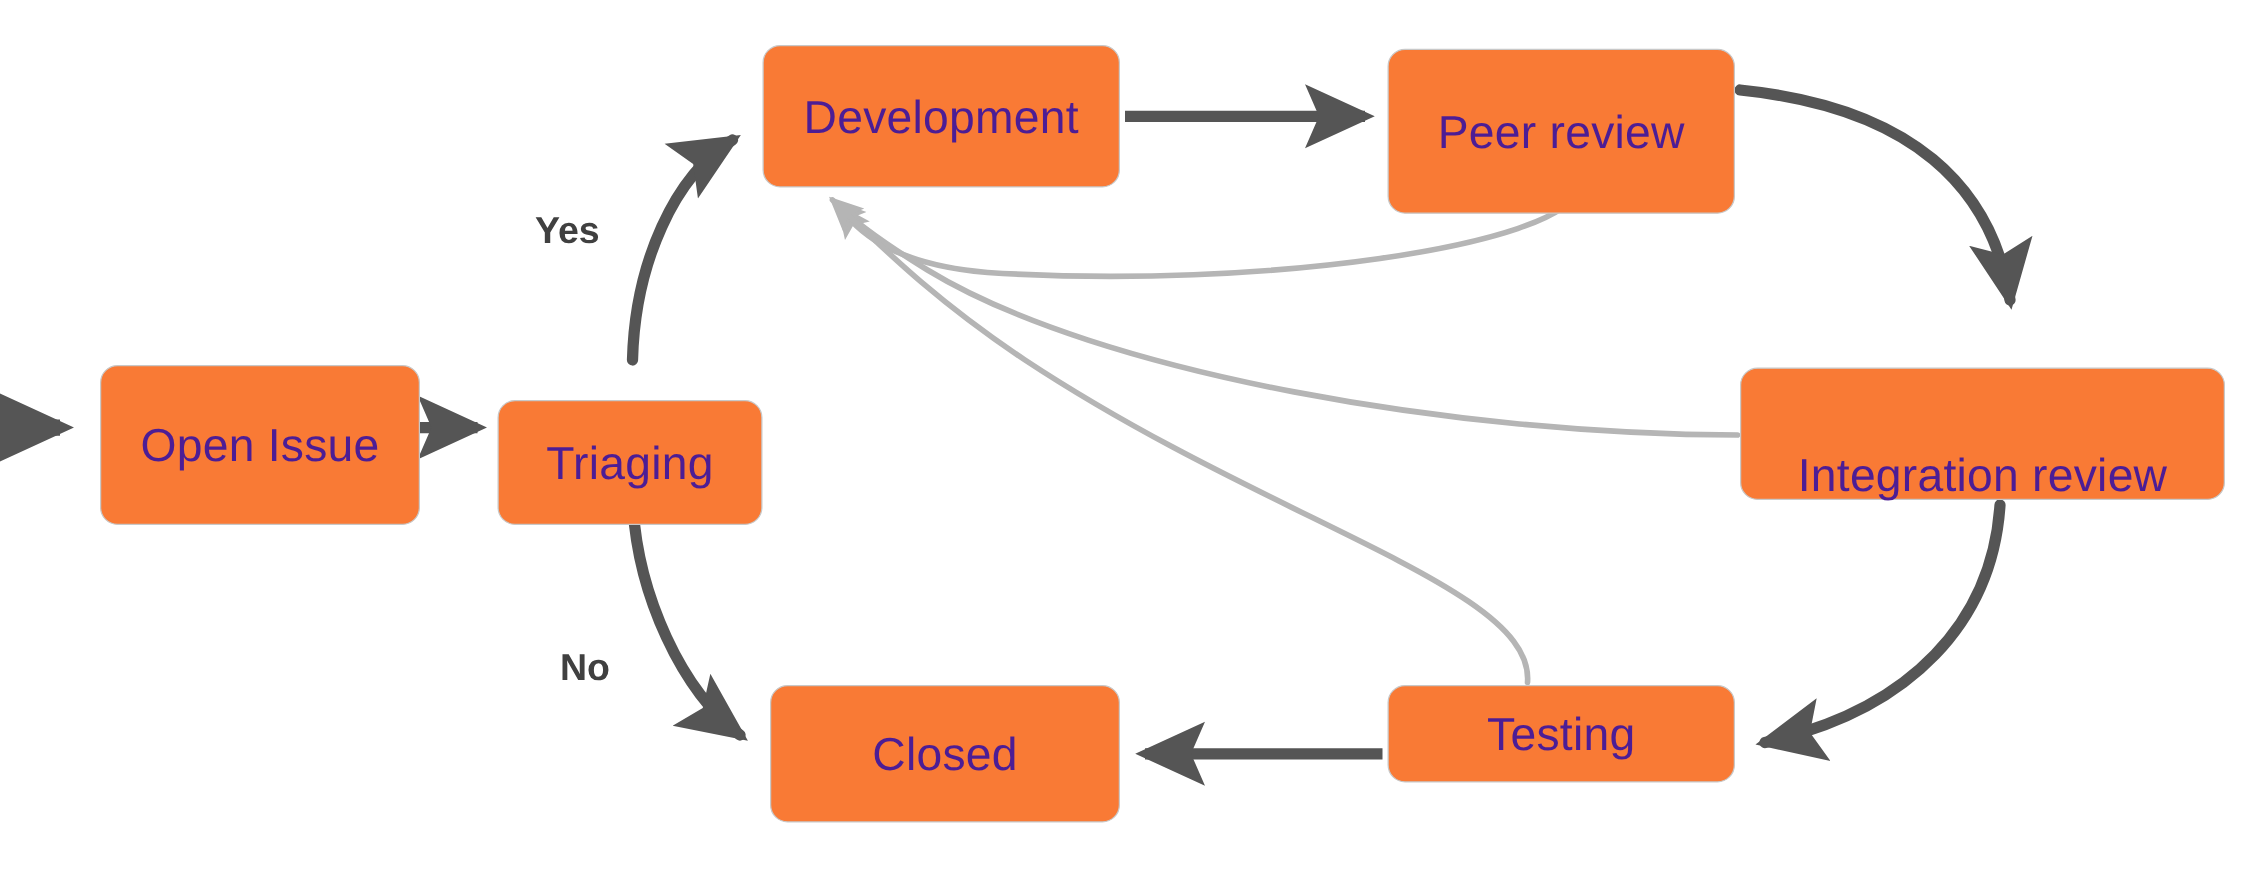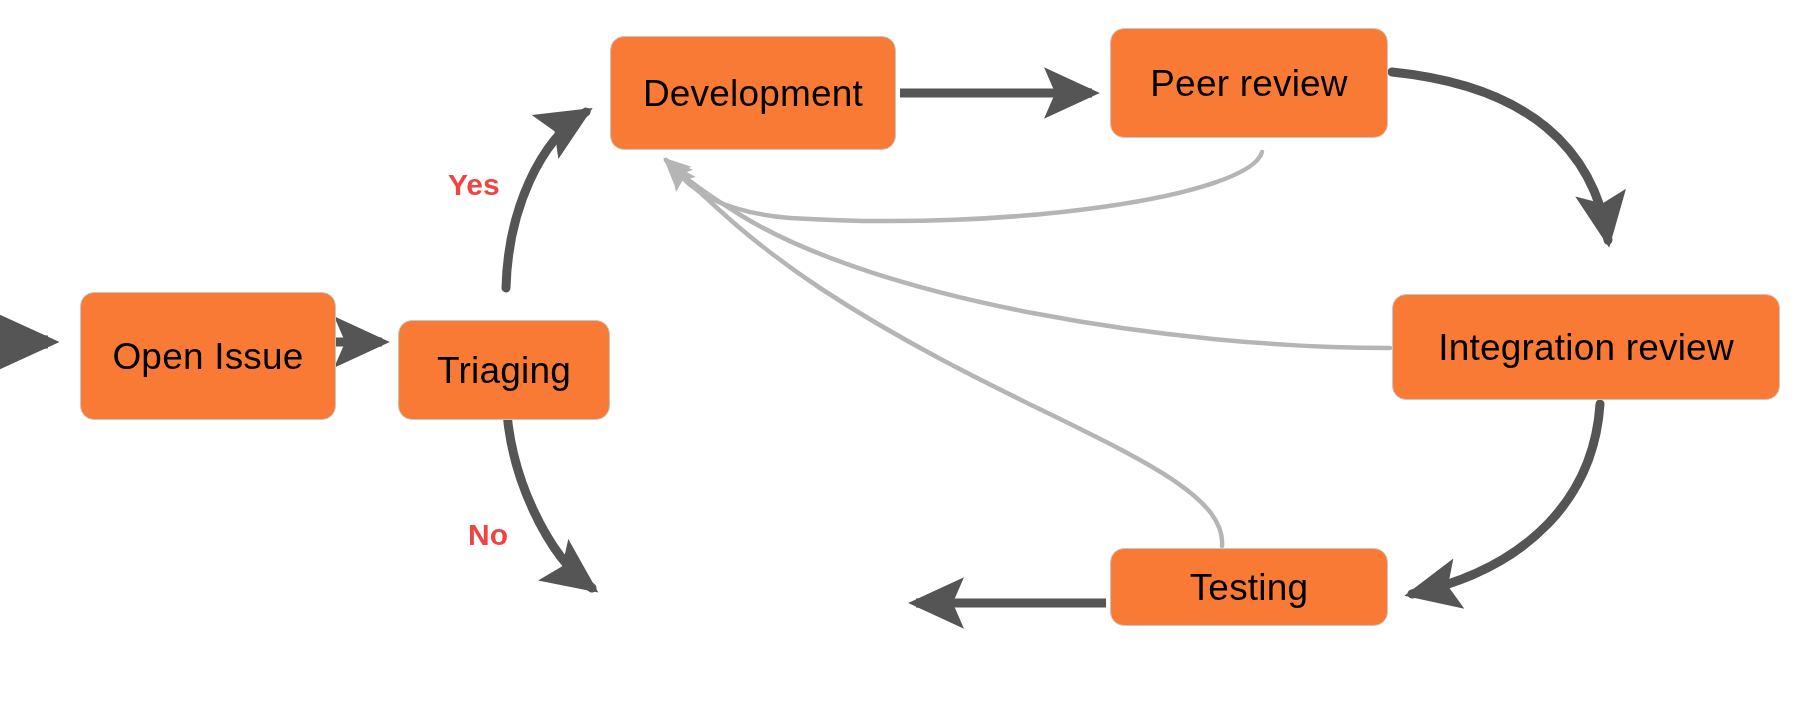--- a/index.html
+++ b/index.html
@@ -26,40 +26,39 @@
   }
   .node {
     position: absolute;
     box-sizing: border-box;
     background: #f97a35;
     border: 1.5px solid #c8c8c8;
     border-radius: 14px;
     display: flex;
     align-items: center;
     justify-content: center;
-    color: #000000;
+    color: #4c1d95;
     font-size: 37px;
     font-weight: 400;
     letter-spacing: 0.2px;
     line-height: 1;
     white-space: nowrap;
     z-index: 3;
   }
   .node-label {
     pointer-events: none;
   }
   .edge-label {
     position: absolute;
-    color: #ef4444;
+    color: #404040;
     font-size: 30px;
     font-weight: bold;
     line-height: 1;
     z-index: 4;
     white-space: nowrap;
-    margin-left: 20px;
   }
 </style>
 </head>
 <body>
 
 <div id="diagram-canvas">
 
   <svg id="edge-layer" viewBox="0 0 1797 712" xmlns="http://www.w3.org/2000/svg">
     <defs>
       <marker id="arrow-dark" viewBox="0 0 10 10" refX="8.6" refY="5" markerWidth="6.2" markerHeight="6.2" orient="auto-start-reverse">
@@ -120,30 +119,33 @@
   </div>
 
   <div class="node" style="left:398px; top:292px; width:212px; height:100px;margin-top:28px;">
     <span class="node-label">Triaging</span>
   </div>
 
   <div class="node" style="left:610px; top:36px; width:286px; height:114px;">
     <span class="node-label">Development</span>
   </div>
 
-  <div class="node" style="left:1110px; top:28px; width:278px; height:110px;">
+  <div class="node" style="left:1110px; top:39px; width:278px; height:132px;">
     <span class="node-label">Peer review</span>
   </div>
 
-  <div class="node" style="left:1392px; top:294px; width:388px; height:106px;">
+  <div class="node" style="left:1392px; top:294px; width:388px; height:106px;align-items:flex-end;">
     <span class="node-label">Integration review</span>
   </div>
 
   <div class="node" style="left:1110px; top:548px; width:278px; height:78px;">
     <span class="node-label">Testing</span>
   </div>
 
+  <div class="node" style="left:616px; top:548px; width:280px; height:110px;">
+    <span class="node-label">Closed</span>
+  </div>
 
   <div class="edge-label" style="left:428px; top:170px;">Yes</div>
 
   <div class="edge-label" style="left:448px; top:520px;">No</div>
 
 </div>
 
 </body></html>

